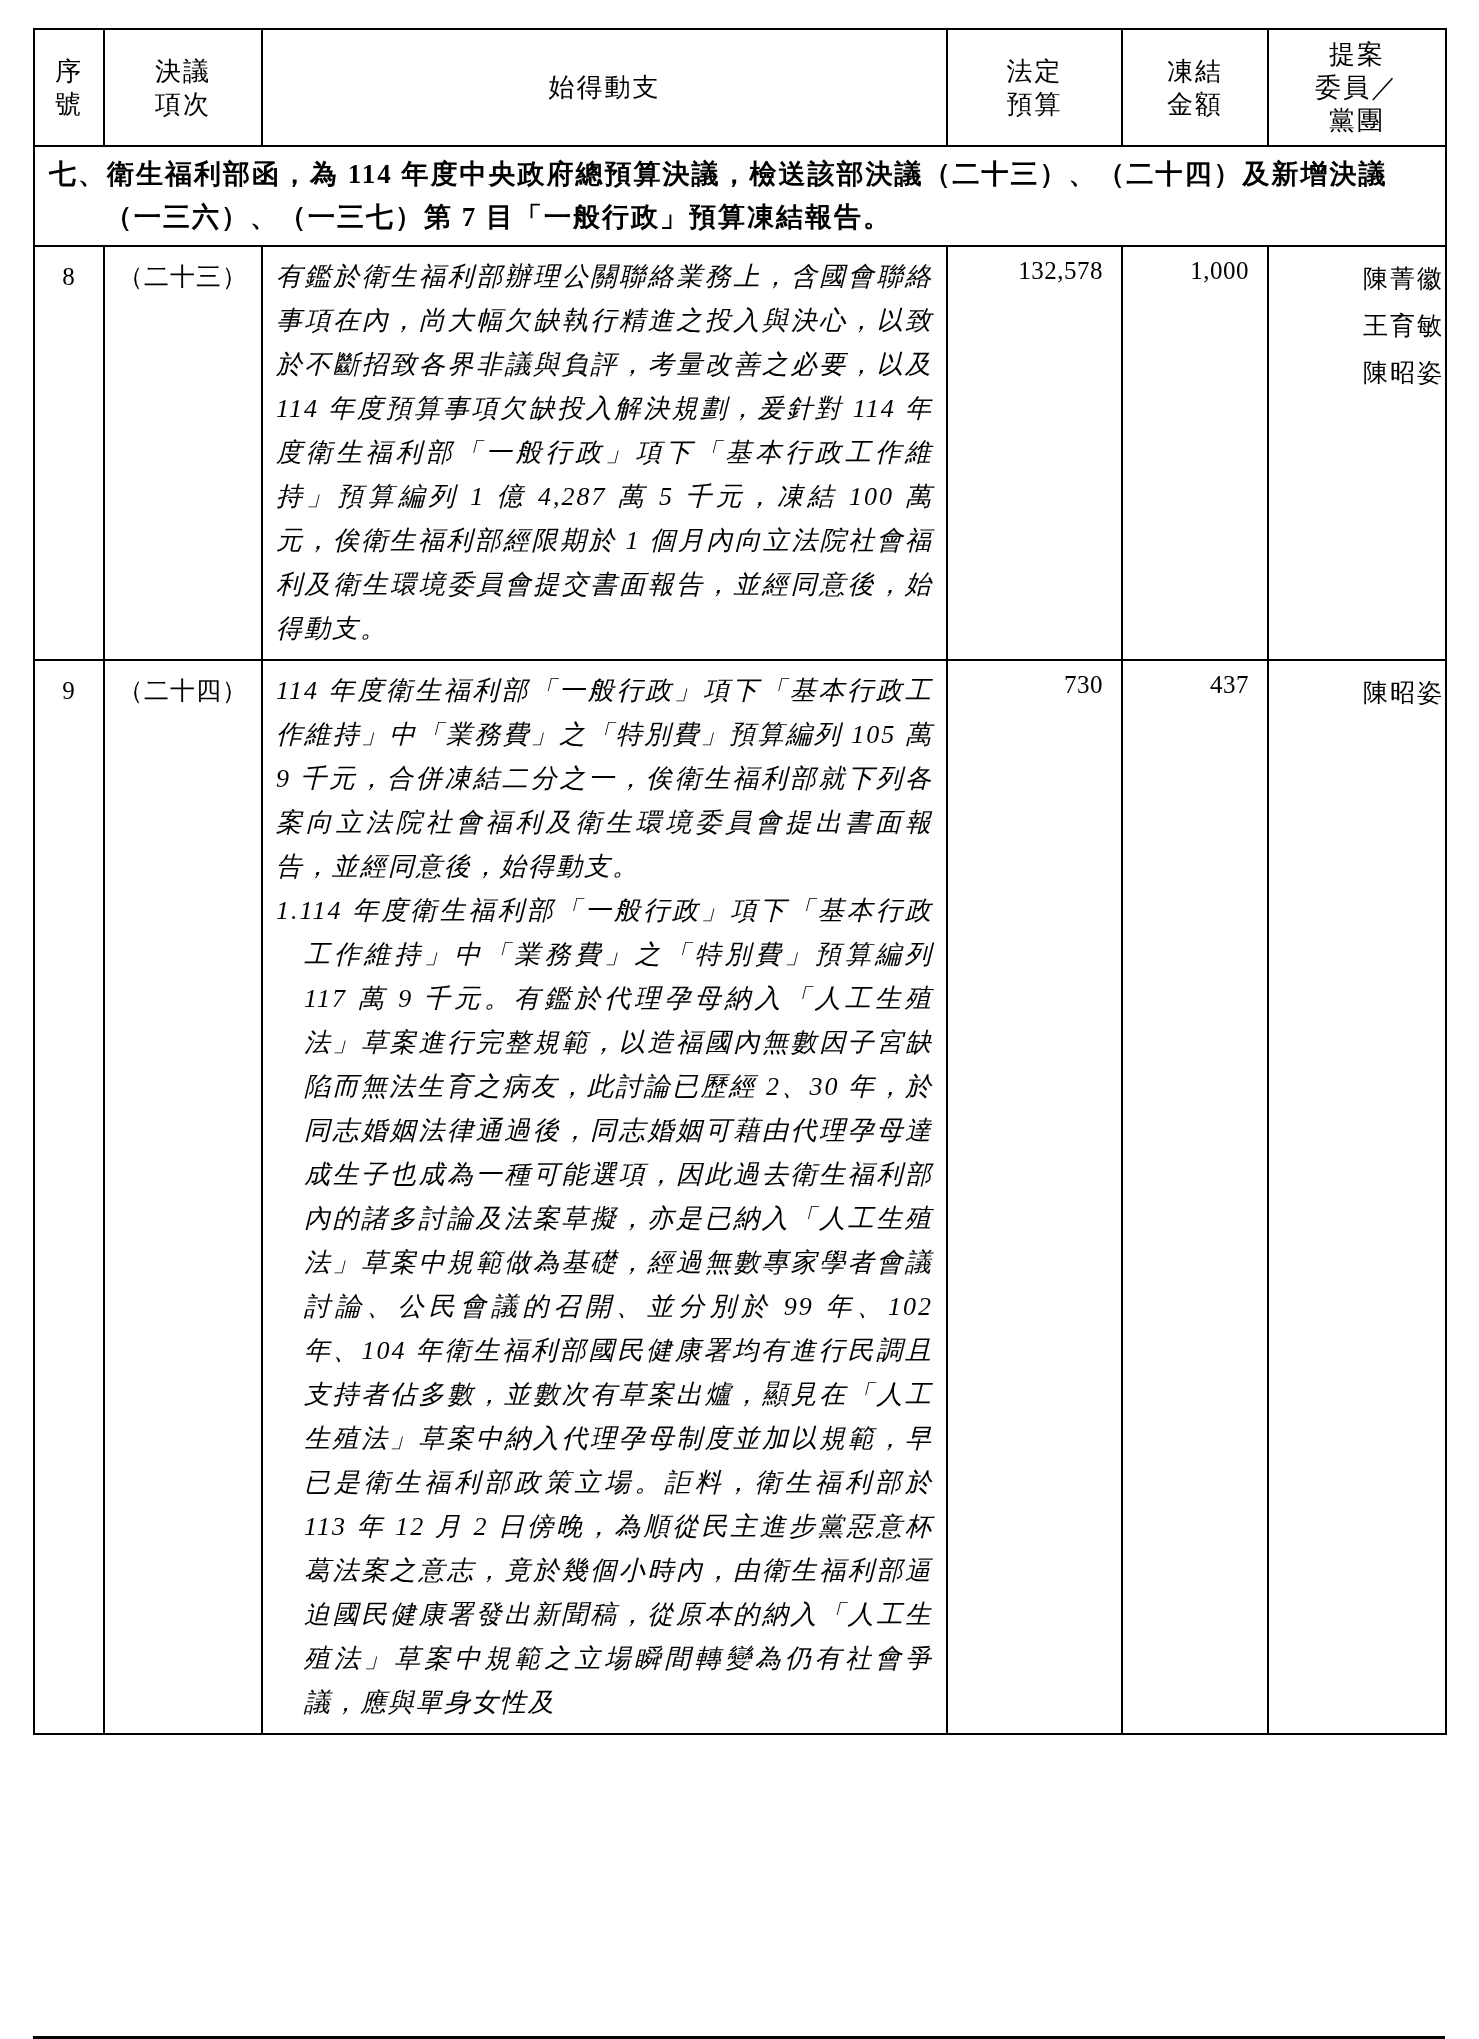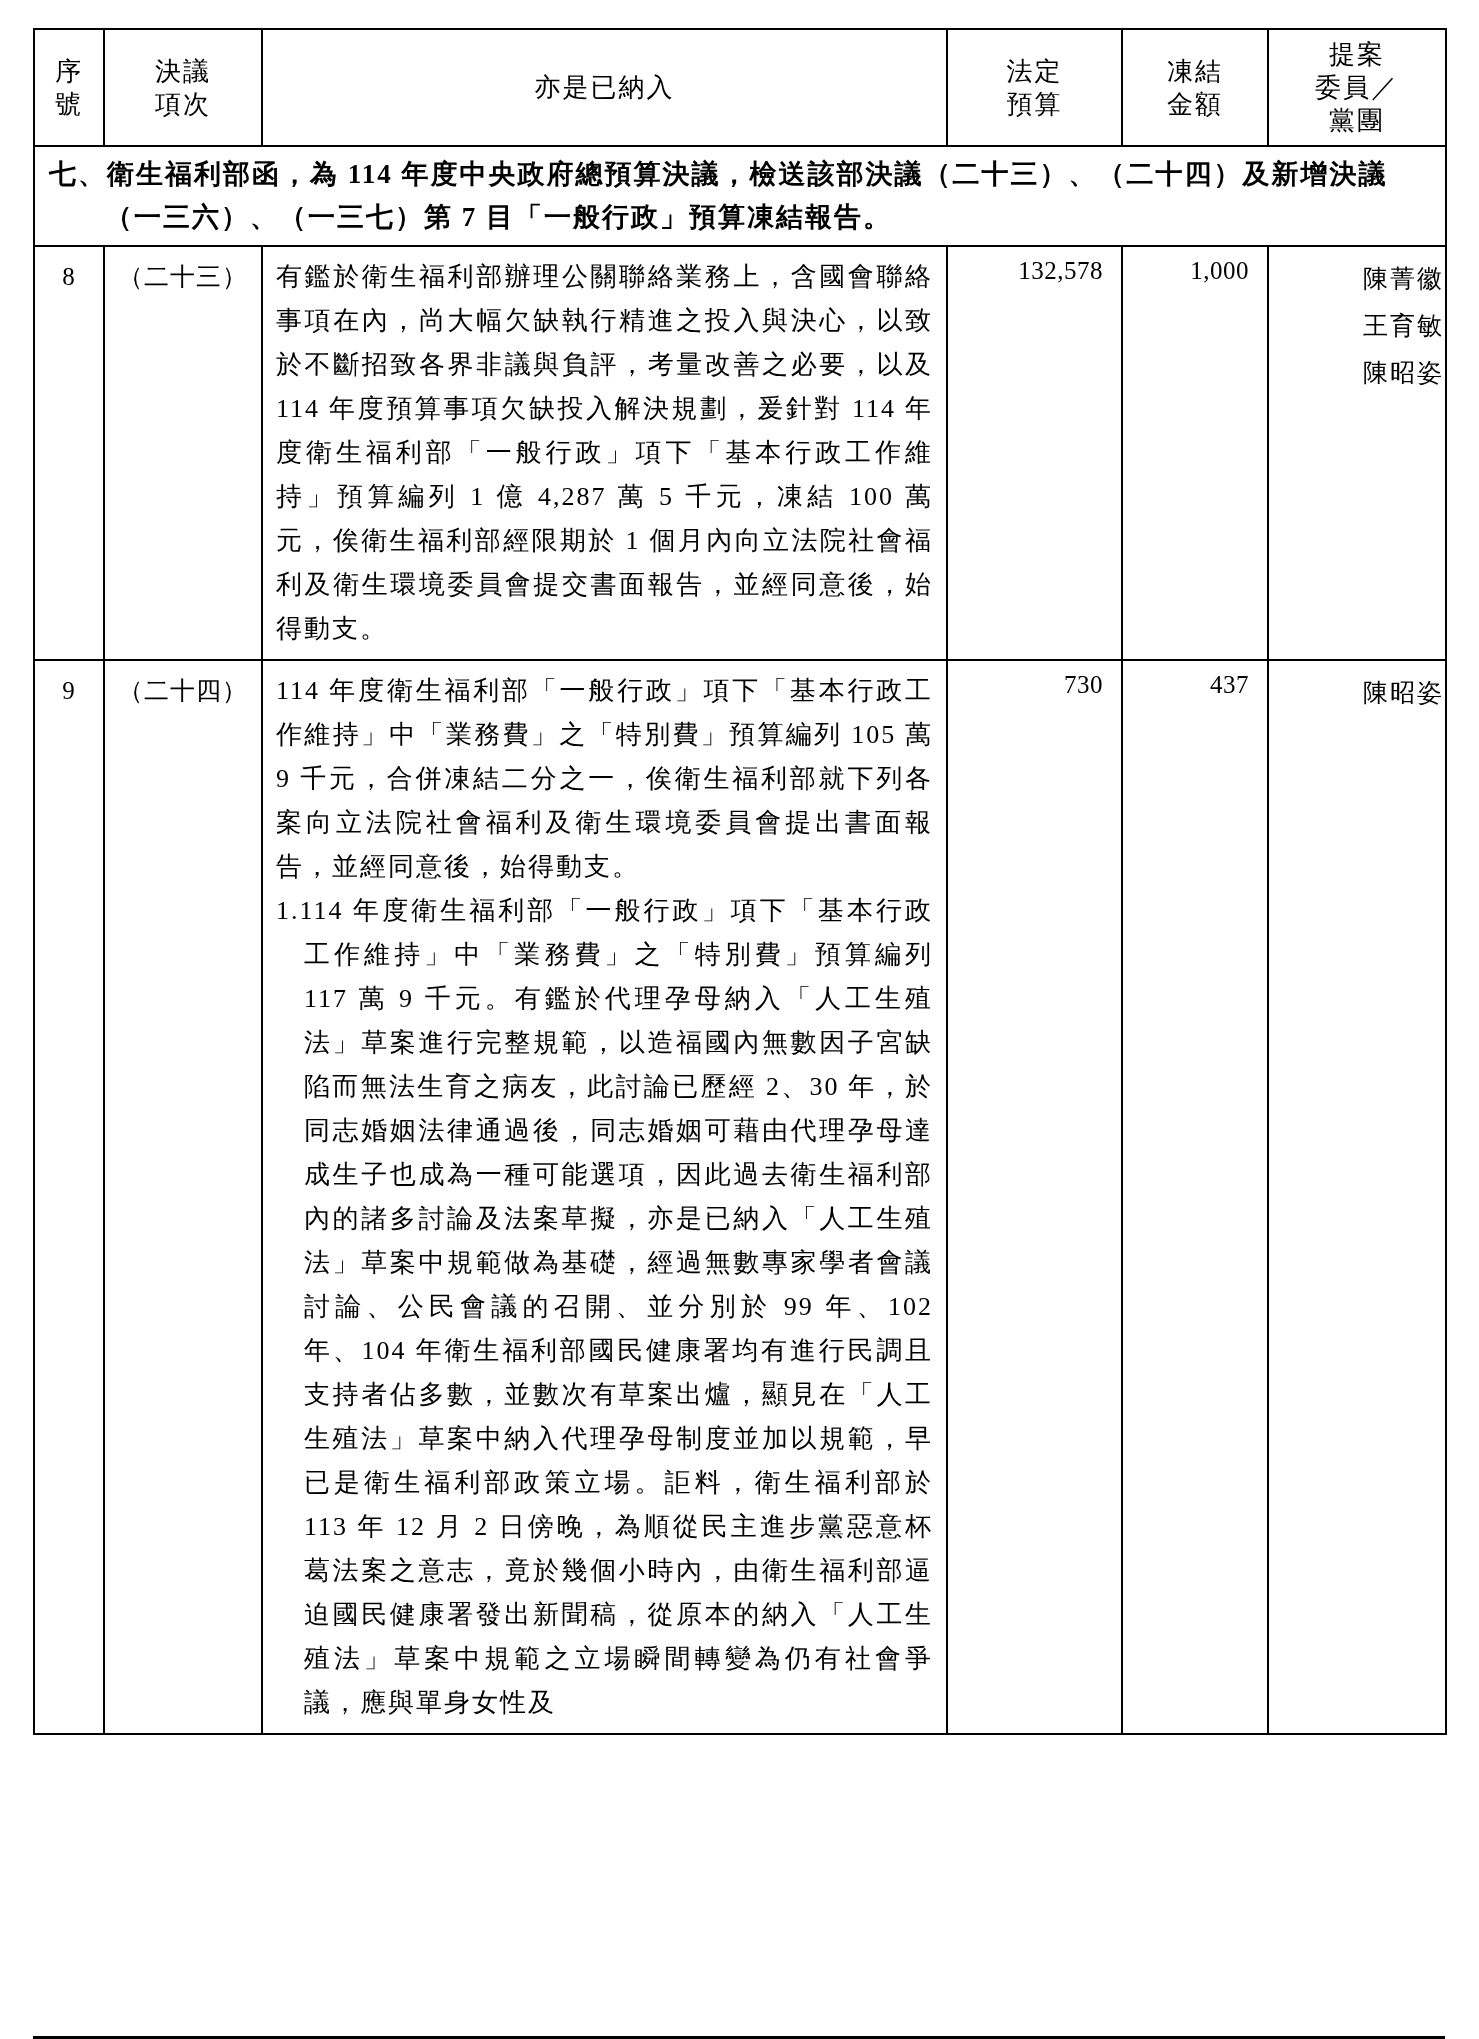--- a/index.html
+++ b/index.html
@@ -57,20 +57,21 @@
     line-height: 44px;
     padding-top: 8px;
     letter-spacing: 1px;
   }
   td.content {
     font-size: 26px;
     line-height: 44px;
     letter-spacing: 2px;
     text-align: justify;
     padding: 8px 13px;
+    font-style: italic;
   }
   td.content p { margin: 0; }
   td.content p.hanging {
     padding-left: 28px;
     text-indent: -28px;
   }
   td.num {
     text-align: right;
     font-size: 25px;
     line-height: 44px;
@@ -105,21 +106,21 @@
       <col style="width:175px">
       <col style="width:146px">
       <col style="width:178px">
     </colgroup>
     <thead>
       <tr>
         <th>序
 號</th>
         <th>決議
 項次</th>
-        <th>亦是已納入</th>
+        <th>始得動支</th>
         <th>法定
 預算</th>
         <th>凍結
 金額</th>
         <th>提案
 委員／
 黨團</th>
       </tr>
     </thead>
     <tbody>

